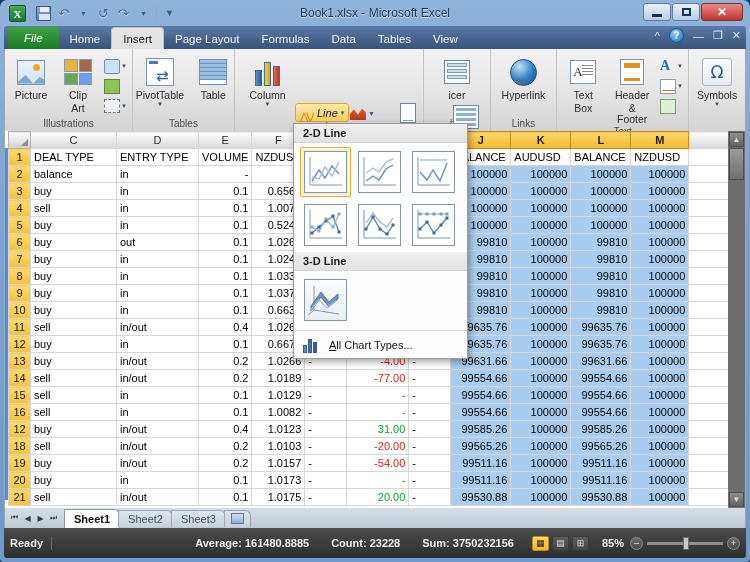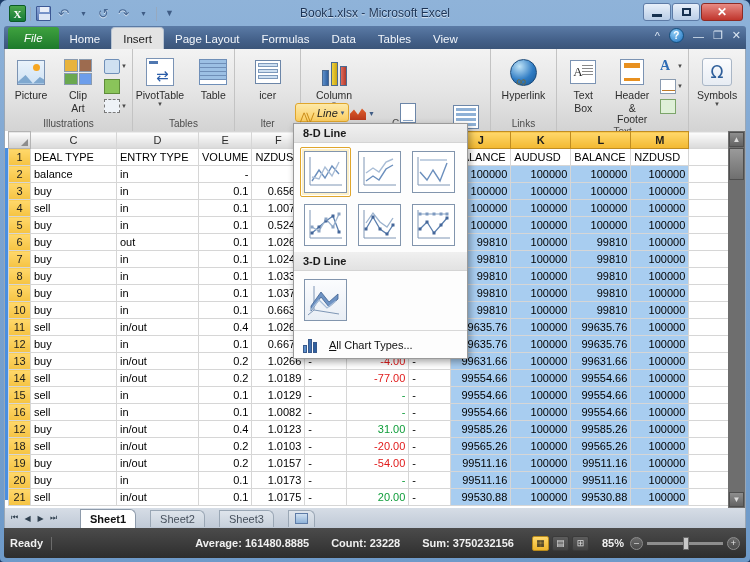--- a/index.html
+++ b/index.html
@@ -219,21 +219,21 @@
   
   #tabsrow { height:20px; background:linear-gradient(180deg,#d6dde6,#bfc9d6);
     border-left:1px solid #9aa7b5; border-right:1px solid #9aa7b5;
     display:flex; align-items:center; padding-left:3px; gap:0; }
   .navbtn { width:13px; height:15px; display:flex; align-items:center;
     justify-content:center; font-size:8px; color:#30404f; }
   .stab { height:17px; padding:0 9px; font-size:11px; display:flex;
     align-items:center; color:#46505c; position:relative;
     background:linear-gradient(180deg,#dfe5ec,#c7d0db);
     border:1px solid #9aa7b5; border-bottom:none;
-    border-radius:0 6px 0 0; margin-right:-2px;margin-left:16px; }
+    border-radius:0 6px 0 0; margin-right:-2px; }
   .stab.active { background:#fff; color:#111; font-weight:bold; height:19px;
     border-color:#8e9bab; }
   .stab.addsheet { padding:0 6px; }
 
   
   #status { height:20px; background:linear-gradient(180deg,#4b4b4b,#2e2e2e);
     display:flex; align-items:center; color:#e9e9e9; font-size:11px;
     padding:15px 6px; gap:0; border-radius:0 0 3px 3px; }
   #status .sep { width:1px; height:13px; background:#6b6b6b; margin:0 8px; }
   .statitem { font-size:11px; color:#f0f0f0; font-weight:bold; }
@@ -381,52 +381,52 @@
                 <i></i>
                 <i></i>
               </span>
           </span>
           <span class="lbl">Table</span>
         </div>
       </div>
       <div class="rgroup-label">Tables</div>
     </div>
 
+    <div class="rgroup" style="width:194px">
+      <div class="rgroup-body">
+        <div class="bigbtn">
+          <span class="ic ic32">
+            <span class="col3d-ic">
+              <i style="height:16px;background:linear-gradient(90deg,#5b8ec9,#2f5f9e)"></i>
+              <i style="height:24px;background:linear-gradient(90deg,#f0d23c,#c9a615)"></i>
+              <i style="height:20px;background:linear-gradient(90deg,#e06a5a,#b23a2c)"></i>
+            </span>
+          </span>
+          <span class="lbl">Column</span>
+          <span class="mini-caret">▼</span>
+        </div>
+        <div style="width:120px"></div>
+      </div>
+      <div class="rgroup-label">C</div>
+    </div>
+
     <div class="rgroup" style="width:68px">
       <div class="rgroup-body">
         <div class="bigbtn">
           <span class="ic ic32">
             <span class="slicer-ic">
                 <i></i>
                 <i></i>
                 <i></i>
               </span>
           </span>
           <span class="lbl">icer</span>
         </div>
       </div>
       <div class="rgroup-label">lter</div>
-    </div>
-
-    <div class="rgroup" style="width:194px">
-      <div class="rgroup-body">
-        <div class="bigbtn">
-          <span class="ic ic32">
-            <span class="col3d-ic">
-              <i style="height:16px;background:linear-gradient(90deg,#5b8ec9,#2f5f9e)"></i>
-              <i style="height:24px;background:linear-gradient(90deg,#f0d23c,#c9a615)"></i>
-              <i style="height:20px;background:linear-gradient(90deg,#e06a5a,#b23a2c)"></i>
-            </span>
-          </span>
-          <span class="lbl">Column</span>
-          <span class="mini-caret">▼</span>
-        </div>
-        <div style="width:120px"></div>
-      </div>
-      <div class="rgroup-label">C</div>
     </div>
 
     <div class="rgroup" style="width:68px">
       <div class="rgroup-body">
         <div class="bigbtn">
           <span class="ic ic32">
               <span class="globe-ic"></span>
             </span>
           <span class="lbl">Hyperlink</span>
         </div>
@@ -511,21 +511,21 @@
         <span class="lines-ic" style="width:26px;height:24px">
             <i></i>
             <i></i>
             <i></i>
             <i></i>
           </span>
       </span>
     </div>
 
     <div id="dropdown">
-      <div class="dd-header">8-D Line</div>
+      <div class="dd-header">2-D Line</div>
       <div class="dd-grid">
         <div class="dd-cell sel">
           <span class="chart-thumb">
             <svg width="41" height="40" viewBox="0 0 41 40">
               <path d="M5 33 H37" stroke="#7e96b5" stroke-width="1" fill="none"></path>
               <path d="M5 5 V33" stroke="#7e96b5" stroke-width="1" fill="none"></path>
               <polyline points="7,29 14,18 20,26 27,14 34,22" fill="none" stroke="#6b8fbd" stroke-width="1.4"></polyline>
               <polyline points="7,25 14,27 20,15 27,24 34,10" fill="none" stroke="#a9bdd6" stroke-width="1.4"></polyline>
             </svg>
           </span>

